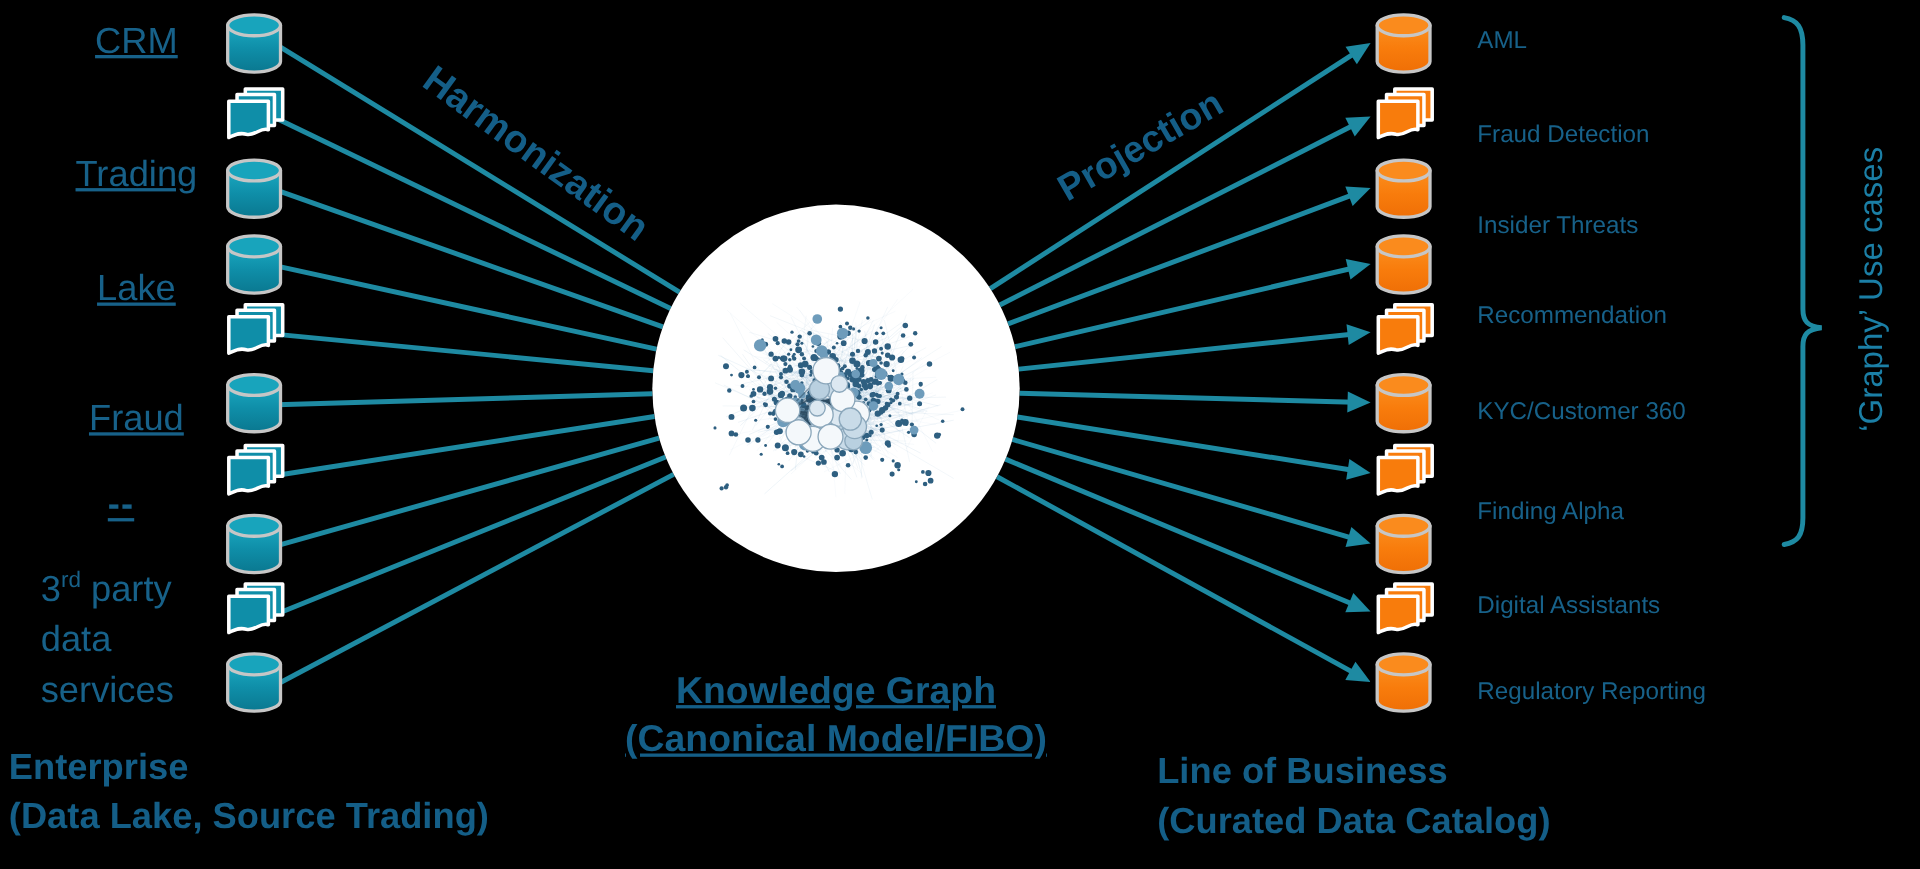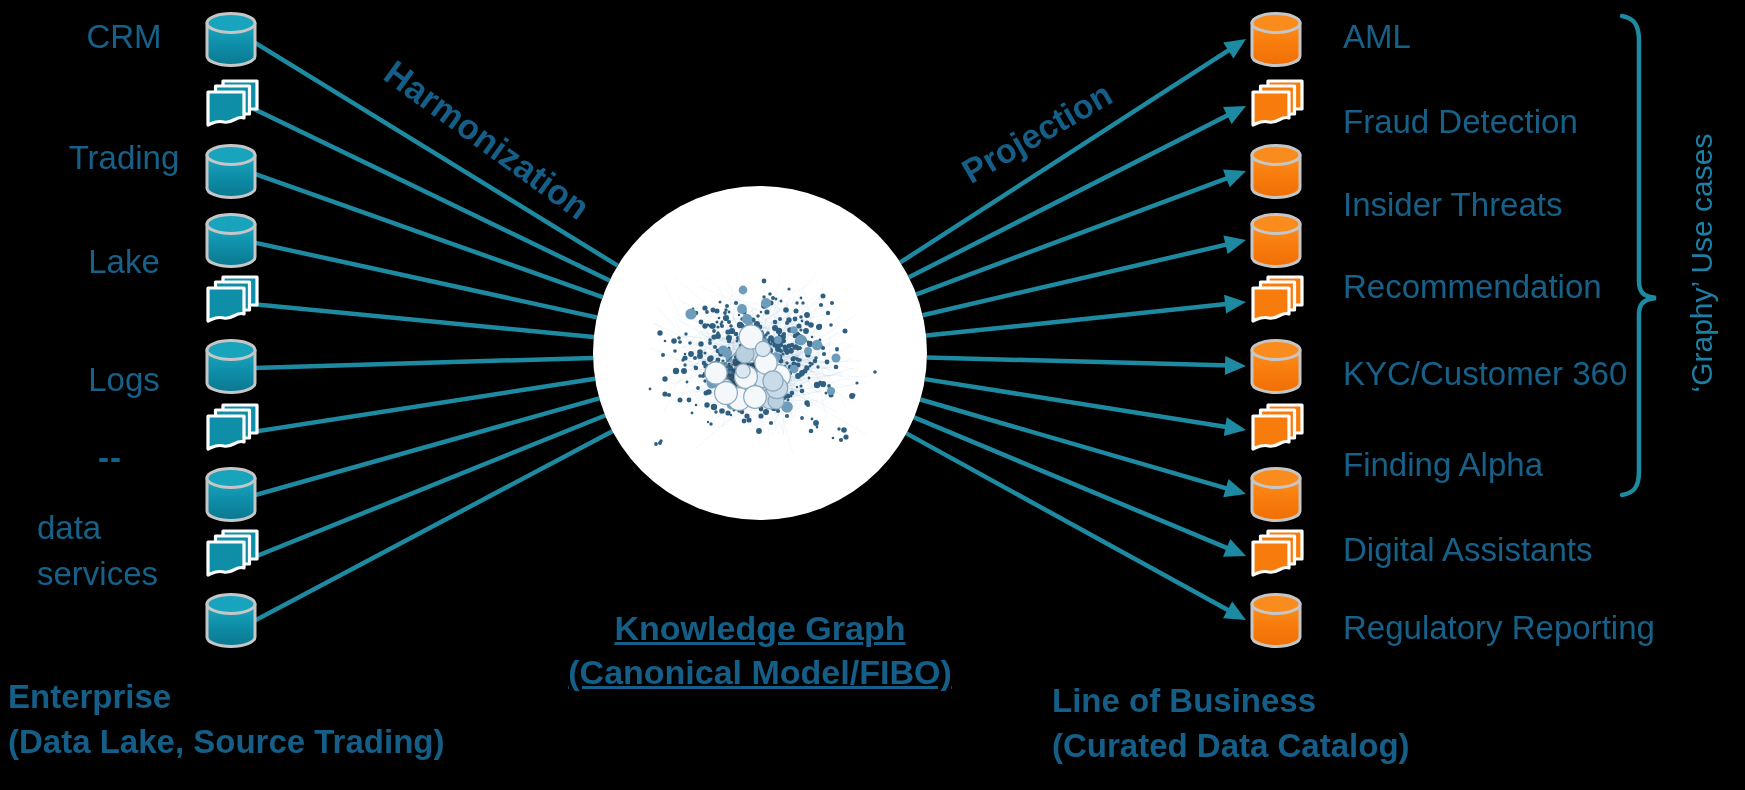--- a/index.html
+++ b/index.html
@@ -2,25 +2,25 @@
 <html style="--label-blue: #176189; --title-blue: #145E87; --graphy-teal: #1B7FA6;"><head>
 <meta charset="utf-8">
 <style>
   html,body{margin:0;padding:0;background:#000;}
   .stage{
     position:relative;width:1745px;height:790px;background:#000;overflow:hidden;
     font-family:"Liberation Sans",sans-serif;
   }
   #scene{position:absolute;left:0;top:0;}
   .txt{position:absolute;white-space:nowrap;}
-  .src-lbl{transform:translate(-50%,-50%);font-size:33px;color:var(--label-blue);}
+  .src-lbl{transform:translate(-50%,-50%);font-size:33px;color:var(--label-blue);text-decoration:underline;}
   .dash{font-weight:bold;letter-spacing:1px;}
   .third-party{position:absolute;left:37px;top:505px;font-size:33px;line-height:46px;color:var(--label-blue);}
   .third-party sup{font-size:0.62em;}
-  .uc-lbl{position:absolute;left:1343px;transform:translateY(-50%);font-size:33px;color:var(--label-blue);white-space:nowrap;}
+  .uc-lbl{position:absolute;left:1343px;transform:translateY(-50%);font-size:22px;color:var(--label-blue);white-space:nowrap;}
   .flow-lbl{transform:translate(-50%,-50%) rotate(var(--rot));font-size:35px;font-weight:bold;color:var(--title-blue);}
   .center-title{position:absolute;left:565px;top:606px;width:390px;text-align:center;
     font-size:34px;line-height:44px;font-weight:bold;color:var(--title-blue);text-decoration:underline;}
   .footer{position:absolute;width:440px;text-align:left;font-size:33px;line-height:45px;
     font-weight:bold;color:var(--title-blue);}
   .graphy{transform:translate(-50%,-50%) rotate(-90deg);font-size:30px;color:var(--graphy-teal);}
 </style>
 </head>
 <body>
 
@@ -1679,24 +1679,25 @@
       <g transform="translate(1276,620)">
         <path d="M-24,-16 L-24,17 A24,9.5 0 0 0 24,17 L24,-16 Z" fill="url(#gOrange)" stroke="#C6C6C6" stroke-width="3" stroke-linejoin="round"></path>
         <ellipse cx="0" cy="-16" rx="24" ry="9.5" fill="#FA8B1D" stroke="#C6C6C6" stroke-width="3"></ellipse>
       </g>
       <path d="M1622,16 C1634,18 1639,25 1639,41 L1639,281 C1639,292 1643,296.5 1656,298 C1643,299.5 1639,304 1639,315 L1639,471 C1639,487 1634,493 1622,495" fill="none" stroke="#1E8AA2" stroke-width="4.5" stroke-linecap="round"></path>
     </svg>
 
   <div class="txt src-lbl" style="left:124px;top:37px">CRM</div>
   <div class="txt src-lbl" style="left:124px;top:158px">Trading</div>
   <div class="txt src-lbl" style="left:124px;top:262px">Lake</div>
-  <div class="txt src-lbl" style="left:124px;top:380px">Logs</div>
+  <div class="txt src-lbl" style="left:124px;top:380px">Fraud</div>
   <div class="txt src-lbl dash" style="left:110px;top:458px">--</div>
 
   <div class="third-party">
+    <div><span>3</span><sup>rd</sup><span> party</span></div>
     <div>data</div>
     <div>services</div>
   </div>
 
   <div class="footer" style="left:8px;top:674px">
     <div>Enterprise</div>
     <div>(Data Lake, Source Trading)</div>
   </div>
 
   <div class="txt flow-lbl" style="left:487px;top:140px;--rot:36deg">Harmonization</div>

